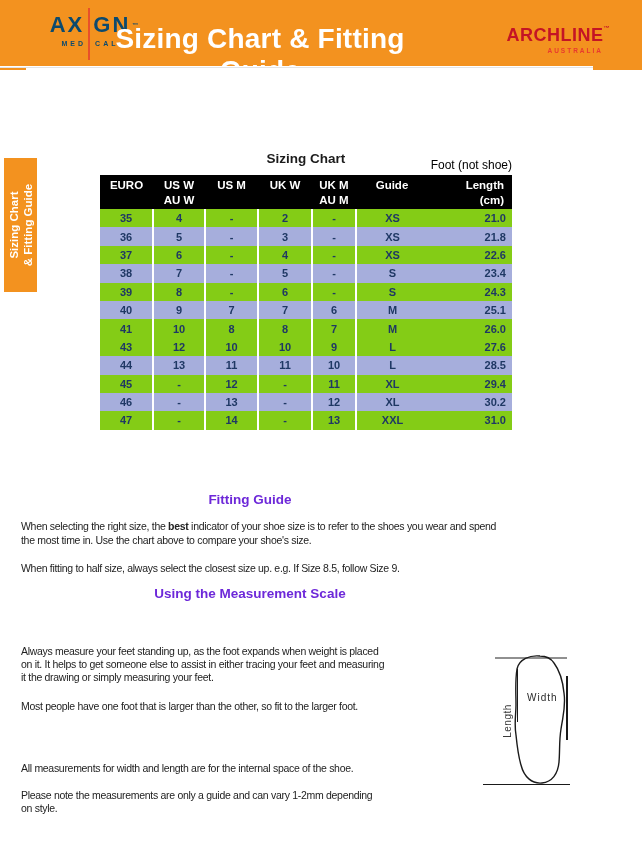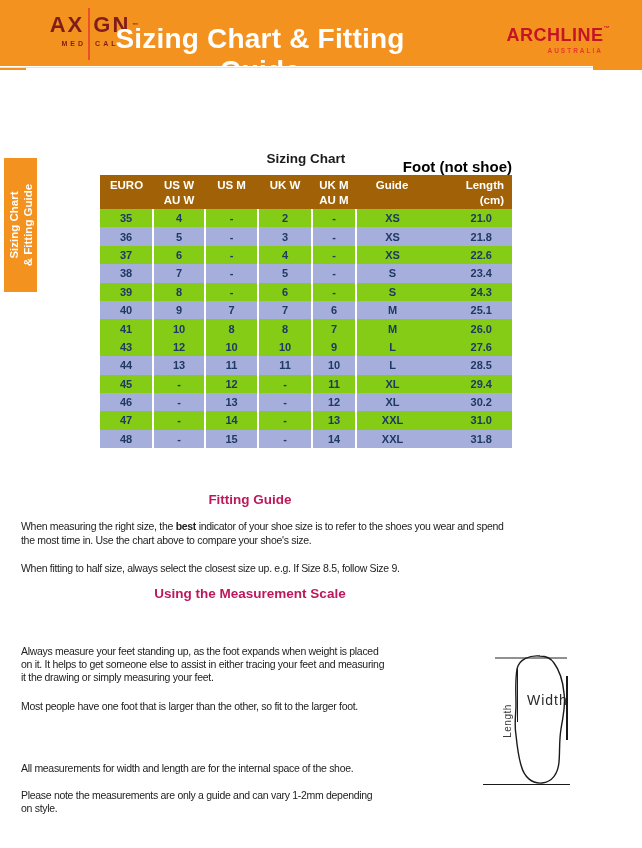--- a/index.html
+++ b/index.html
@@ -1,73 +1,73 @@
 <!DOCTYPE html>
 <html><head>
 <meta charset="utf-8">
 <style>
   * { margin:0; padding:0; box-sizing:border-box; }
   body { background:#ffffff; font-family:"Liberation Sans", sans-serif; }
   .page { position:relative; width:642px; height:848px; background:#ffffff; overflow:hidden; }
 
   
   .header { position:absolute; left:0; top:0; width:642px; height:66px; background:#F3921F; }
-  .axign { position:absolute; left:48px; top:13px; width:84px; color:#7f1d1d; text-align:center; }
+  .axign { position:absolute; left:48px; top:13px; width:84px; color:#0c4a6e; text-align:center; }
   .axign-word { display:flex; justify-content:center; gap:9px; font-size:22px; font-weight:bold; letter-spacing:2px; line-height:24px; position:relative; }
   .axign-tm { font-size:6px; position:absolute; right:-8px; top:0; }
   .axign-sub { display:flex; justify-content:center; gap:9px; font-size:7px; font-weight:bold; letter-spacing:3px; margin-top:3px; }
   .axign-i-line { position:absolute; left:40px; top:-5px; width:2px; height:52px; background:#E8502A; }
   .header-title { position:absolute; left:115px; top:23px; width:290px; text-align:center; color:#fff; font-size:28px; font-weight:bold; letter-spacing:0.2px; }
   .archline { position:absolute; left:498px; top:25px; width:112px; text-align:right; }
   .archline-name { font-size:18px; font-weight:bold; letter-spacing:0.5px; color:#C41425; position:relative; }
   .archline-tm { font-size:6px; vertical-align:top; color:#C41425; }
   .archline-sub { display:block; font-size:6.5px; font-weight:bold; letter-spacing:2px; color:#E8392F; margin-top:1px; padding-right:7px; }
   .strip-line  { position:absolute; top:67px; left:0; width:642px; height:1px; background:#e4e4e4; }
   .strip-left  { position:absolute; top:68px; left:0; width:26px; height:2px; background:#F3921F; }
   .strip-right { position:absolute; top:66px; left:593px; width:49px; height:4px; background:#F3921F; }
 
   
   .side-tab { position:absolute; left:4px; top:158px; width:33px; height:134px; background:#F3921F; }
   .side-tab-text { position:absolute; left:50%; top:50%; transform:translate(-50%,-50%) rotate(-90deg); color:#fff; font-weight:bold; font-size:11.5px; line-height:14px; text-align:center; white-space:nowrap; }
 
   
   .chart-title { position:absolute; top:151px; left:100px; width:412px; text-align:center; font-size:13.5px; font-weight:bold; color:#1c1c1c; }
-  .chart-note  { position:absolute; top:158px; left:312px; width:200px; text-align:right; font-size:15px; font-weight:bold; color:#000; }
+  .chart-note  { position:absolute; top:158px; left:312px; width:200px; text-align:right; font-size:12px; font-weight:normal; color:#000; }
   table.sizing-table { position:absolute; left:100px; top:175px; width:412px; border-collapse:collapse; table-layout:fixed; }
-  .sizing-table th { background:#a16207; color:#fff; font-size:11.5px; font-weight:bold; text-align:center; vertical-align:top; padding:3px 0 2px; }
+  .sizing-table th { background:#000000; color:#fff; font-size:11.5px; font-weight:bold; text-align:center; vertical-align:top; padding:3px 0 2px; }
   .sizing-table th .l1 { display:block; line-height:15px; }
   .sizing-table th .l2 { display:block; line-height:14px; min-height:14px; }
   .sizing-table th.col-len { text-align:right; padding-right:8px; }
   .sizing-table td { font-size:11px; font-weight:bold; color:#1F3864; text-align:center; height:18.4px; padding:0; }
   .sizing-table td.sep { border-right:2px solid #fff; }
-  .sizing-table td.col-len { text-align:right; padding-right:20px; }
+  .sizing-table td.col-len { text-align:right; padding-right:6px; }
   tr.stripe-a td { background:#84cc16; }
   tr.stripe-b td { background:#A6AEDC; }
 
   
-  .doc-h { position:absolute; left:0; width:500px; text-align:center; font-size:13.5px; font-weight:bold; color:#be185d; }
+  .doc-h { position:absolute; left:0; width:500px; text-align:center; font-size:13.5px; font-weight:bold; color:#6d28d9; }
   .doc-p { position:absolute; left:21px; width:610px; font-size:10.5px; letter-spacing:-0.3px; line-height:14px; color:#222; white-space:pre-line; }
   .h-fitting { top:492px; }
   .p1 { top:519px; }
   .p2 { top:561px; }
   .h-measure { top:586px; }
   .p3 { top:613px; }
   .p4 { top:645px; width:420px; line-height:13px; }
   .p5 { top:699px; }
   .p6 { top:761px; }
   .p7 { top:789px; width:470px; line-height:13px; }
 
   
   .diagram { position:absolute; left:483px; top:650px; width:125px; height:145px; }
   .diag-top-line    { position:absolute; left:12px; top:7px;  width:72px; height:2px; background:#909090; }
   .diag-bottom-line { position:absolute; left:0px;  top:134px; width:87px; height:1px; background:#1a1a1a; }
   .diag-left-line   { position:absolute; left:34px; top:19px; width:1px;  height:53px; background:#1a1a1a; }
   .diag-right-line  { position:absolute; left:83px; top:26px; width:2px;  height:64px; background:#1a1a1a; }
   .diag-length { position:absolute; left:24px; top:71px; transform:translate(-50%,-50%) rotate(-90deg); font-size:10px; color:#3a3a3a; white-space:nowrap; letter-spacing:0.5px; }
-  .diag-width  { position:absolute; left:44px; top:42px; font-size:14px; color:#2a2a2a; letter-spacing:1px; }
+  .diag-width  { position:absolute; left:44px; top:42px; font-size:10px; color:#2a2a2a; letter-spacing:1px; }
   .foot-svg { position:absolute; left:27px; top:3px; }
 </style>
 </head>
 <body>
 
 <div class="page">
 
   <div class="header">
     <div class="axign">
       <div class="axign-i-line"></div>
@@ -243,34 +243,25 @@
         </tr>
         <tr class="stripe-a">
           <td class="sep">47</td>
           <td class="sep">-</td>
           <td class="sep">14</td>
           <td class="sep">-</td>
           <td class="sep">13</td>
           <td>XXL</td>
           <td class="col-len">31.0</td>
         </tr>
-        <tr class="stripe-b">
-          <td class="sep">48</td>
-          <td class="sep">-</td>
-          <td class="sep">15</td>
-          <td class="sep">-</td>
-          <td class="sep">14</td>
-          <td>XXL</td>
-          <td class="col-len">31.8</td>
-        </tr>
       </tbody>
   </table>
 
   <div class="doc-h h-fitting">Fitting Guide</div>
-  <p class="doc-p p1"><span>When measuring the right size, the </span><b>best</b><span> indicator of your shoe size is to refer to the shoes you wear and spend</span><br><span>the most time in. Use the chart above to compare your shoe's size.</span></p>
+  <p class="doc-p p1"><span>When selecting the right size, the </span><b>best</b><span> indicator of your shoe size is to refer to the shoes you wear and spend</span><br><span>the most time in. Use the chart above to compare your shoe's size.</span></p>
   <p class="doc-p p2">When fitting to half size, always select the closest size up. e.g. If Size 8.5, follow Size 9.</p>
 
   <div class="doc-h h-measure">Using the Measurement Scale</div>
   <p class="doc-p p4">Always measure your feet standing up, as the foot expands when weight is placed
 on it. It helps to get someone else to assist in either tracing your feet and measuring
 it the drawing or simply measuring your feet.</p>
   <p class="doc-p p6">All measurements for width and length are for the internal space of the shoe.</p>
   <p class="doc-p p5">Most people have one foot that is larger than the other, so fit to the larger foot.</p>
   <p class="doc-p p7">Please note the measurements are only a guide and can vary 1-2mm depending
 on style.</p>

